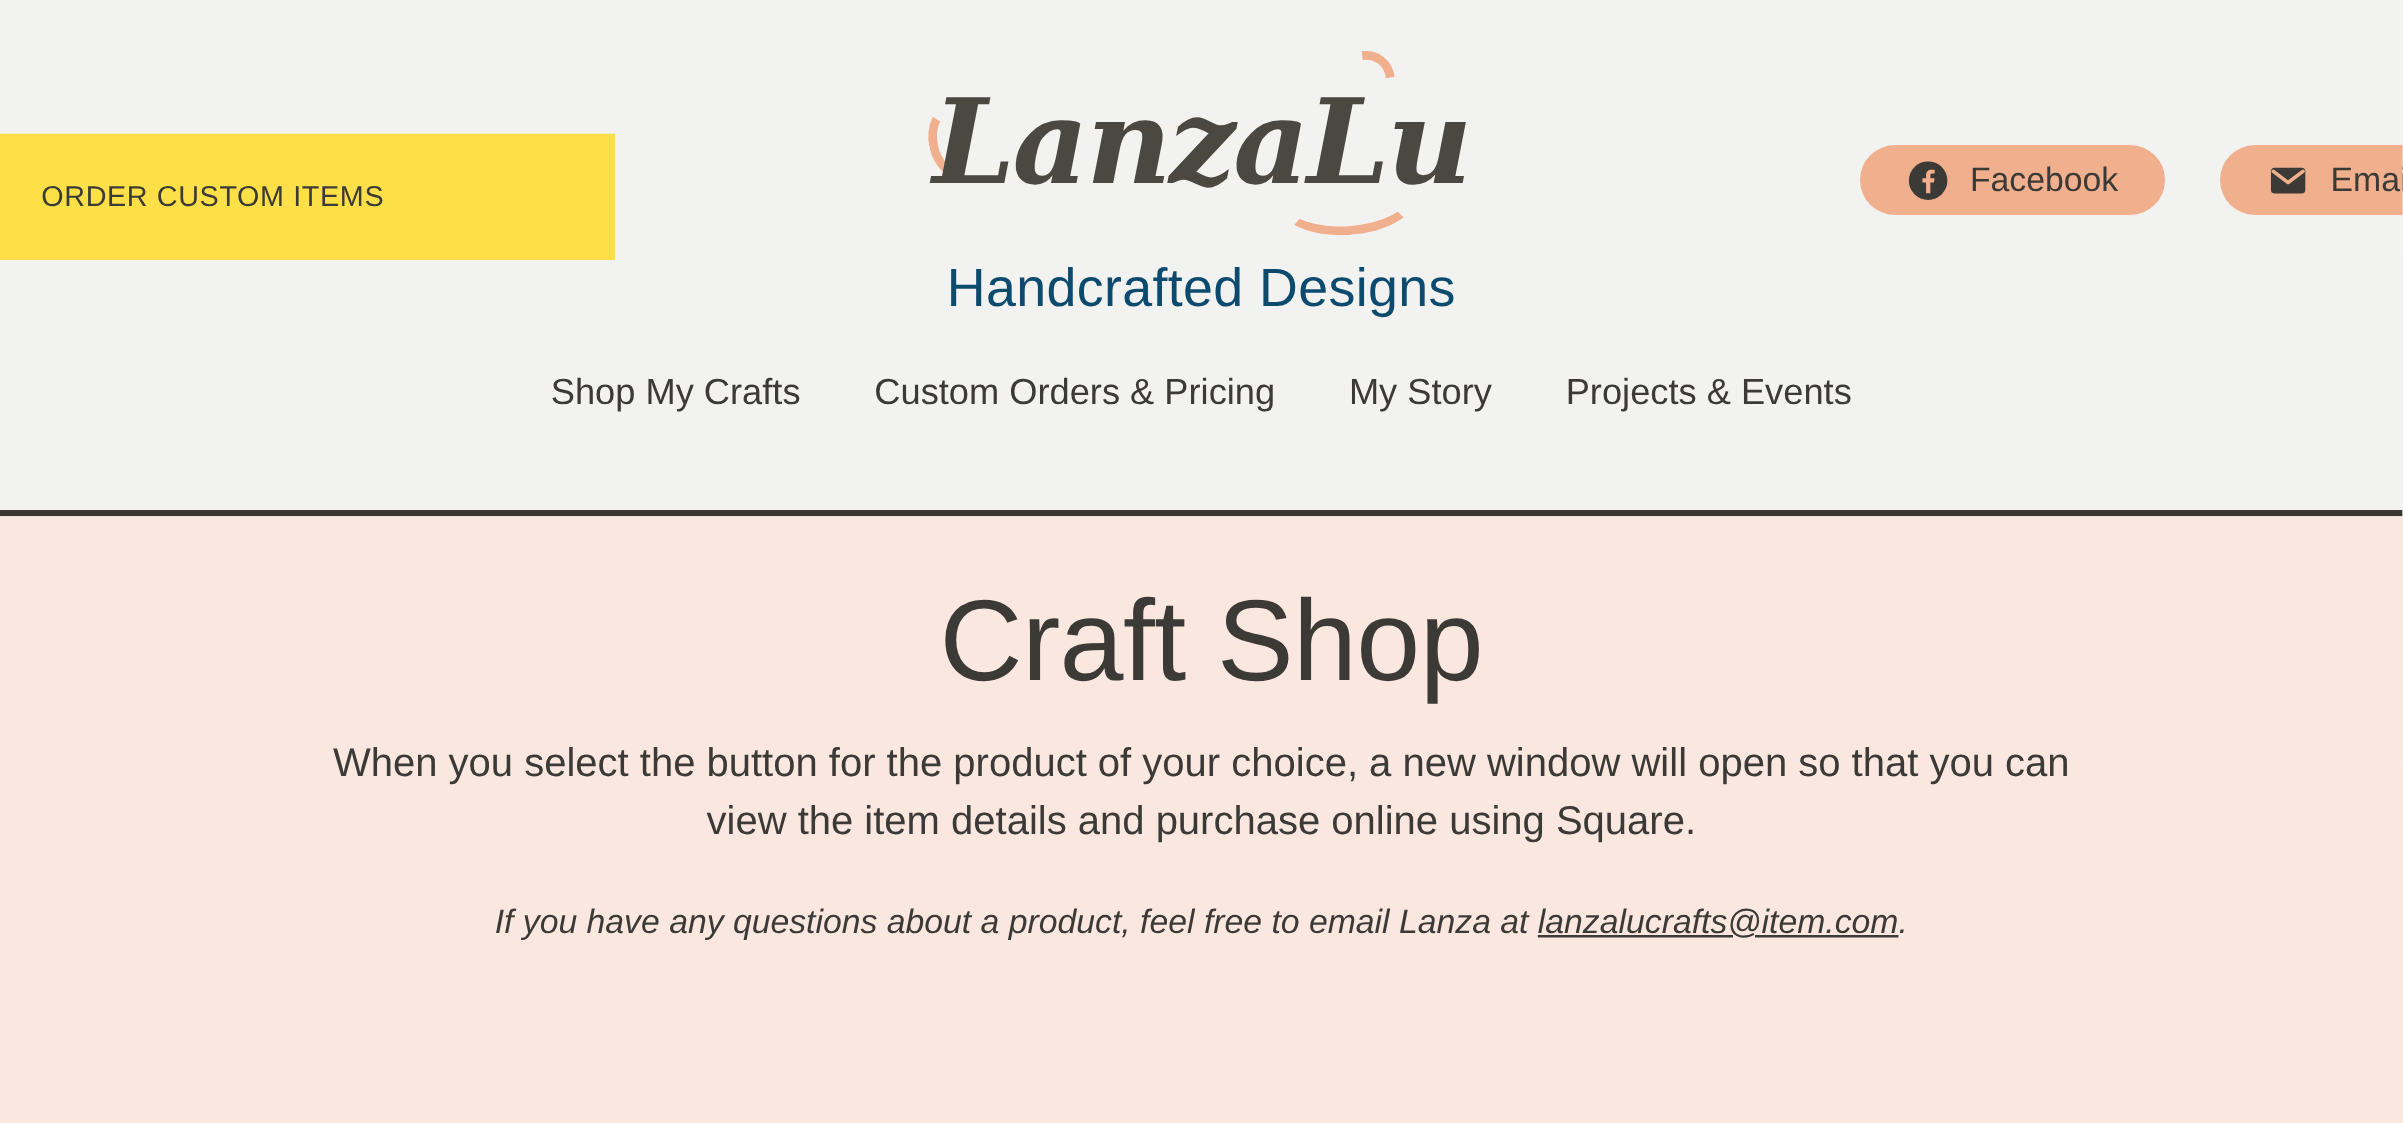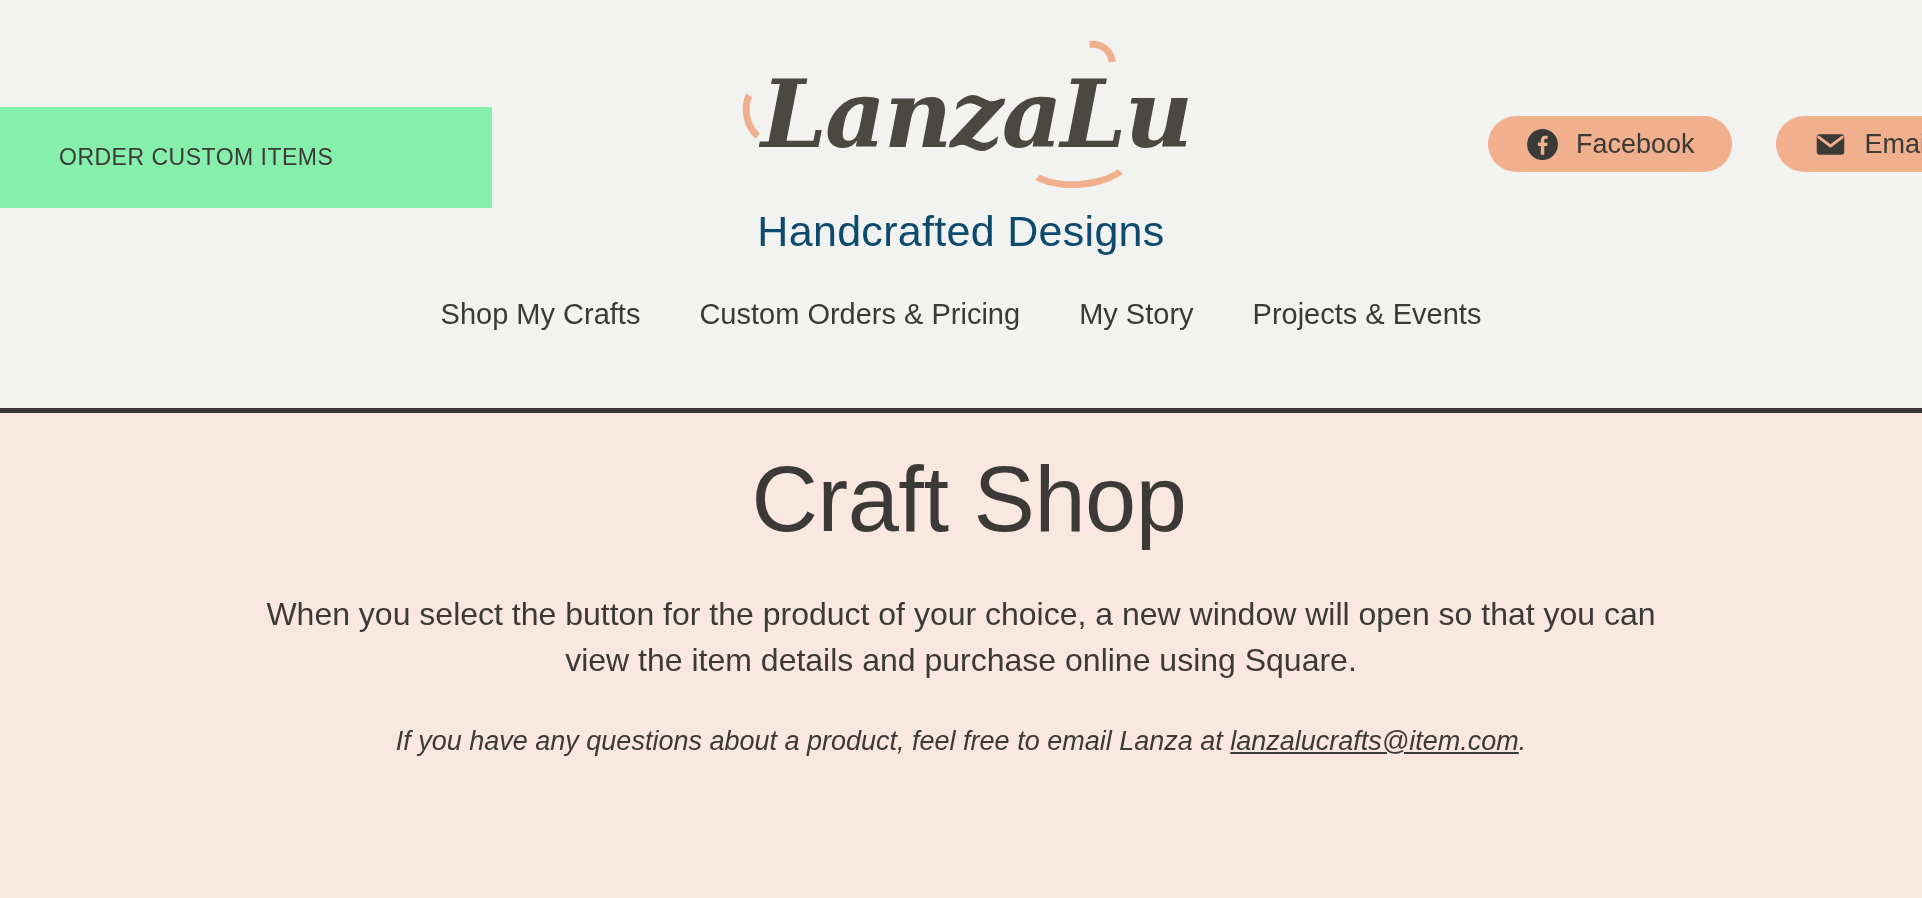--- a/index.html
+++ b/index.html
@@ -31,26 +31,26 @@
     background: #f2f2f1;
   }
 
   
   .order-custom-btn {
     position: absolute;
     left: 0;
     top: 107px;
     width: 492px;
     height: 101px;
-    background: #86efac;
+    background: #fde047;
     border: none;
     display: flex;
     align-items: center;
     cursor: pointer;
-    padding-left: 59px;
+    padding-left: 33px;
   }
   .order-custom-btn .label {
     font-family: "Liberation Sans", sans-serif;
     font-size: 23px;
     letter-spacing: 0.5px;
     color: #3c3a37;
     font-weight: 400;
     white-space: nowrap;
   }
 
@@ -75,21 +75,20 @@
     top: 0;
     width: 100%;
     font-family: "DejaVu Serif", serif;
     font-style: italic;
     font-weight: 700;
     font-size: 94px;
     line-height: 160px;
     color: #4b4741;
     letter-spacing: -2px;
     white-space: nowrap;
-    text-align: right;
   }
   
   .swash {
     position: absolute;
     background: transparent;
     border: 7px solid #f0af8d;
     border-radius: 50%;
     pointer-events: none;
   }
   .swash.left {
@@ -196,31 +195,31 @@
   
   .hero {
     position: relative;
     width: 100%;
     height: 485px;
     background: #fae7df;
     text-align: center;
     overflow: hidden;
   }
   .hero-title {
-    margin-top: 36px;
+    margin-top: 50px;
     font-family: "Liberation Sans", sans-serif;
     font-size: 92px;
     font-weight: 400;
     color: #3c3a37;
     letter-spacing: -0.5px;
     line-height: 1.1;
     padding-left: 16px;
   }
   .hero-para {
-    margin: 42px auto 0;
+    margin: 24px auto 0;
     width: 1450px;
     font-family: "Liberation Sans", sans-serif;
     font-size: 32px;
     line-height: 1.42;
     color: #3c3a37;
     font-weight: 400;
   }
   .hero-note {
     margin: 40px auto 0;
     width: 1500px;

